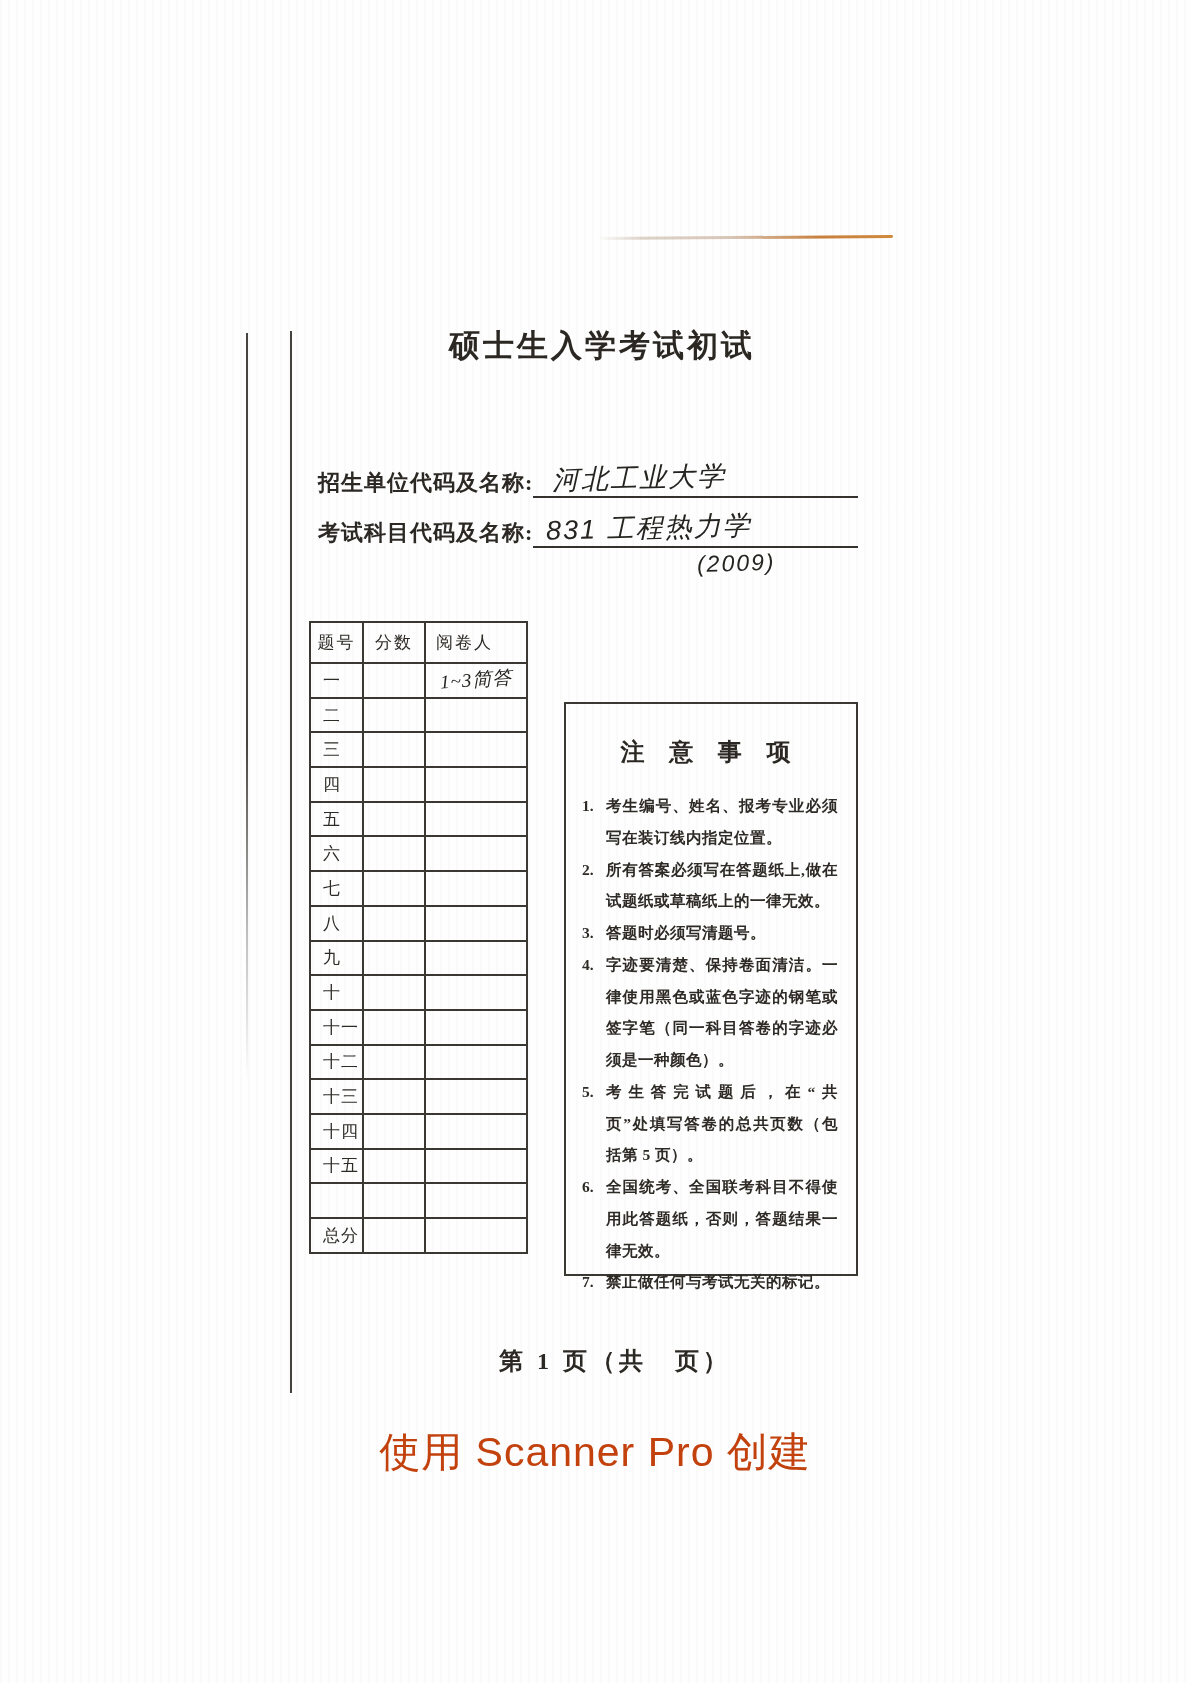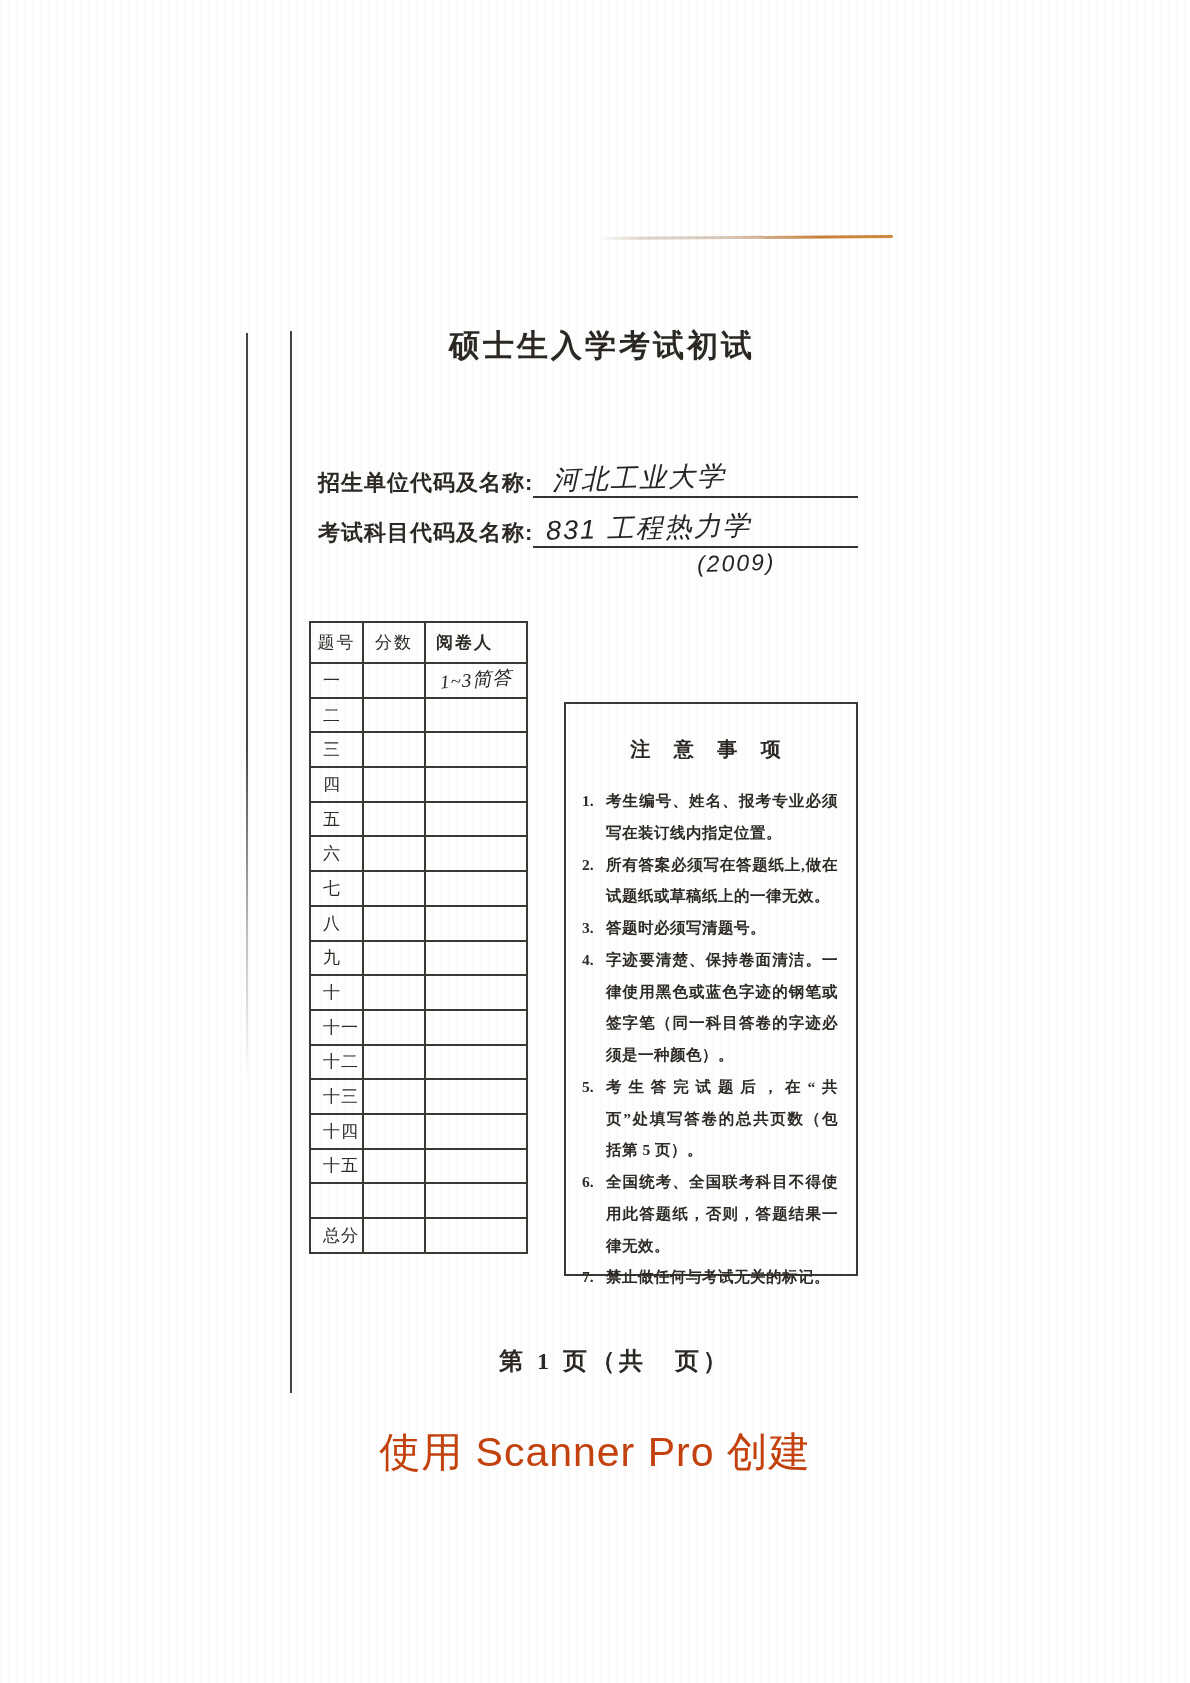--- a/index.html
+++ b/index.html
@@ -34,21 +34,21 @@
   }
 
   .title-block{left:272px;top:330px;width:660px;text-align:center;}
   .title-line{
     font-weight:bold;font-size:31px;letter-spacing:3px;color:#2b2823;
     line-height:1.0;
   }
   .title-line + .title-line{margin-top:15px;}
 
   .field-label{
-    font-family:Liberation Sans, sans-serif;
+    font-family:Liberation Serif, serif;
     font-weight:bold;font-size:22px;letter-spacing:1px;color:#2c2924;
     white-space:nowrap;
   }
   .underline{border-bottom:2px solid #35322d;height:0;}
   .handwriting{
     font-style:italic;color:#262421;
     transform:rotate(-1.5deg);display:inline-block;
     letter-spacing:2px;white-space:nowrap;
   }
   .hw-unit{font-size:27px;}
@@ -63,32 +63,32 @@
     background:transparent;
   }
   table.score th,table.score td{
     border:2px solid #3b3833;padding:0;
     font-family:"Liberation Serif","DejaVu Serif",serif;
     font-size:17px;color:#2e2b26;font-weight:normal;
   }
   table.score thead tr{height:41px;}
   table.score tbody tr{height:34.7px;}
   table.score th{text-align:center;letter-spacing:2px;}
-  table.score th.h-grader{text-align:left;padding-left:10px;font-weight:bold;}
+  table.score th.h-grader{text-align:left;padding-left:10px;}
   table.score td.c-no{text-align:left;padding-left:12px;letter-spacing:1px;}
   table.score td.c-grader{text-align:center;}
 
   
   .notice{
     left:564px;top:702px;width:294px;height:574px;
     border:2.5px solid #3b3833;box-sizing:border-box;
     padding:16px 18px 0 16px;
   }
   .notice-title{
-    text-align:center;font-weight:bold;font-size:20px;letter-spacing:9px;
+    text-align:center;font-weight:bold;font-size:24px;letter-spacing:9px;
     color:#2b2823;margin:16px 0 22px 0;
   }
   .notice-item{
     display:flex;align-items:flex-start;
     font-family:"Liberation Serif","DejaVu Serif",serif;
     font-weight:600;font-size:15.5px;line-height:2.05;color:#2e2b26;
   }
   .notice-num{flex:0 0 24px;}
   .notice-text{flex:1;text-align:justify;letter-spacing:0.5px;}
 

